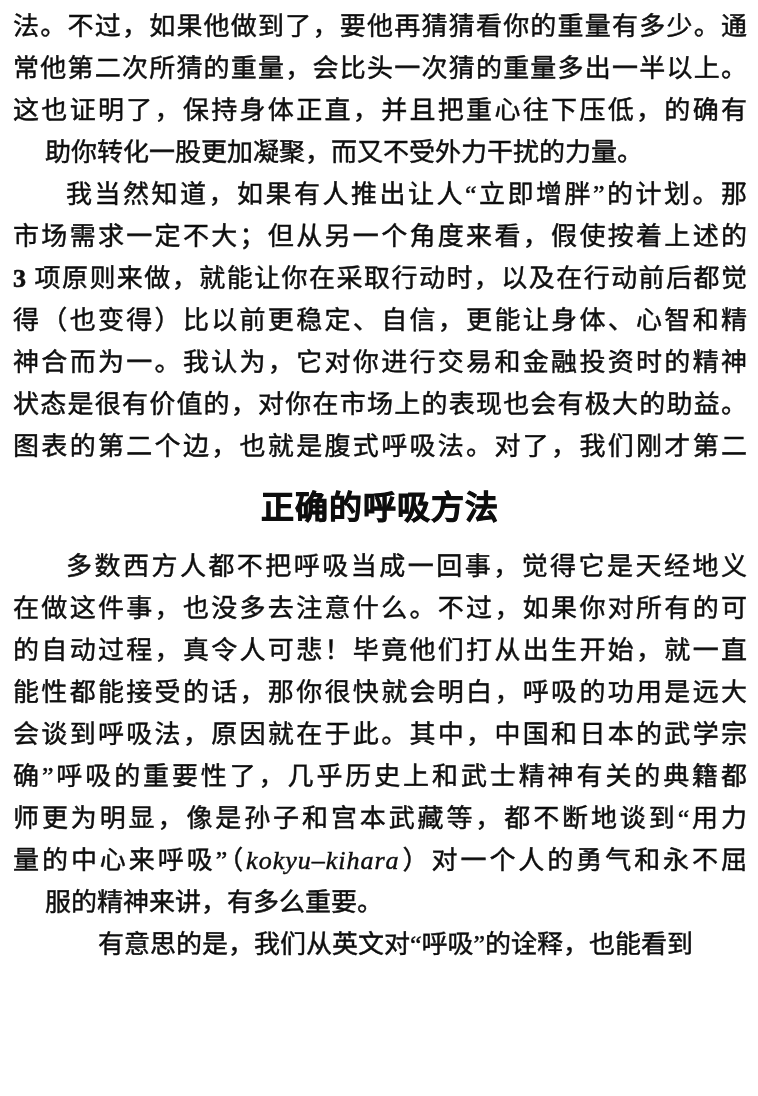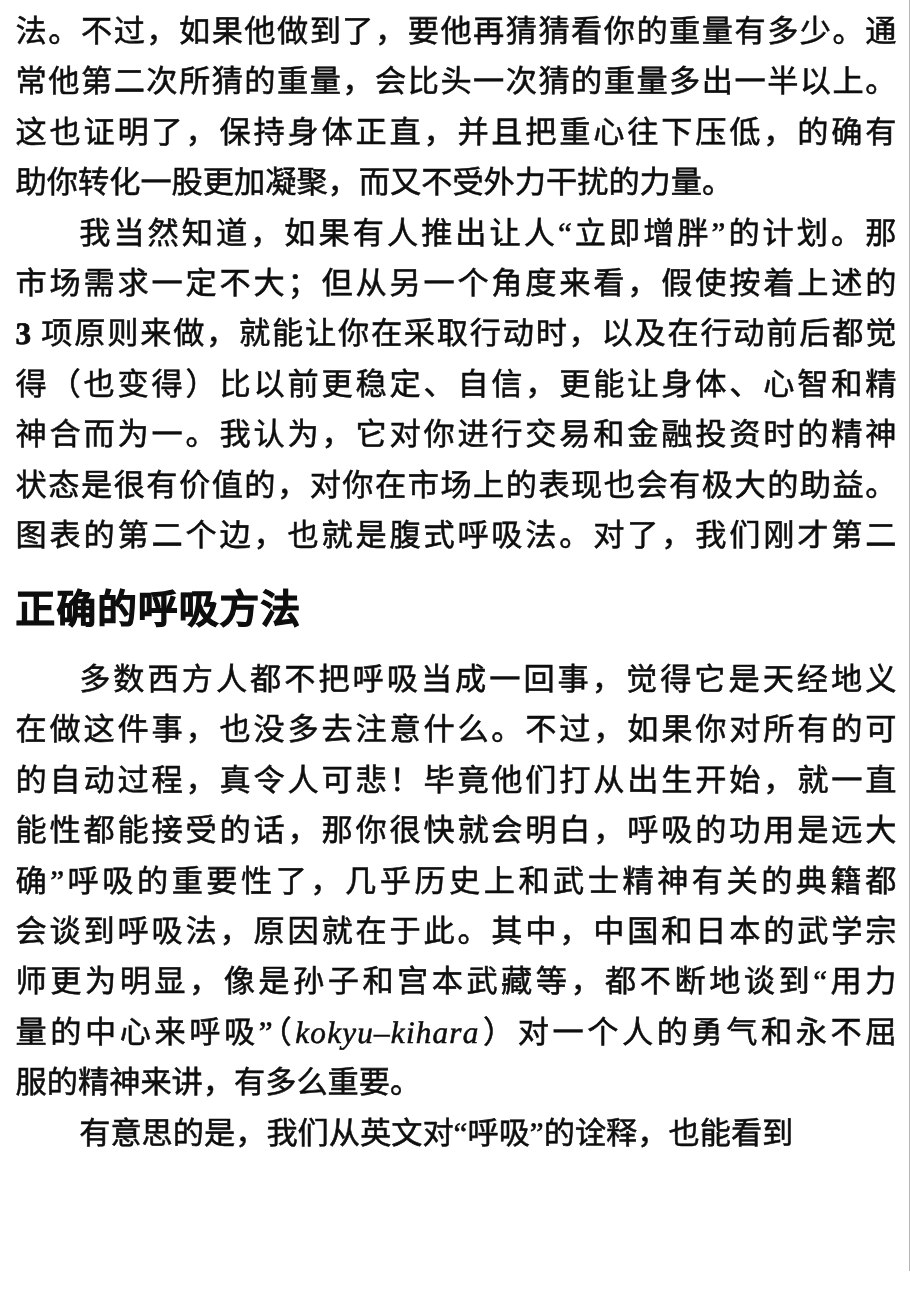--- a/index.html
+++ b/index.html
@@ -25,20 +25,21 @@
     height: 42px;
     line-height: 42px;
     text-align: justify;
     text-align-last: justify;
     white-space: normal;
     -webkit-text-stroke: 0.45px currentColor;
     letter-spacing: 0;
   }
   .line.end {
     text-align-last: left;
+    margin-left: 32px;
   }
   .line.indent {
     text-indent: 53px;
   }
   .num {
     font-weight: bold;
     margin-right: 7px;
     -webkit-text-stroke: 0.6px currentColor;
   }
   .latin {
@@ -48,21 +49,21 @@
   }
   .heading {
     font-family: "Liberation Sans", sans-serif;
     font-weight: bold;
     font-size: 33px;
     line-height: 40px;
     height: 40px;
     margin: 20px 0 18px 0;
     letter-spacing: 1px;
     -webkit-text-stroke: 0.8px currentColor;
-    text-align: left;
+    text-align: center;
   }
 </style>
 </head>
 <body>
 
 <div class="page">
 
   <div class="para">
     <div class="line">法。不过，如果他做到了，要他再猜猜看你的重量有多少。通</div>
     <div class="line">常他第二次所猜的重量，会比头一次猜的重量多出一半以上。</div>
@@ -80,22 +81,22 @@
     <div class="line">图表的第二个边，也就是腹式呼吸法。对了，我们刚才第二</div>
   </div>
 
   <h2 class="heading">正确的呼吸方法</h2>
 
   <div class="para">
     <div class="line indent">多数西方人都不把呼吸当成一回事，觉得它是天经地义</div>
     <div class="line">在做这件事，也没多去注意什么。不过，如果你对所有的可</div>
     <div class="line">的自动过程，真令人可悲！毕竟他们打从出生开始，就一直</div>
     <div class="line">能性都能接受的话，那你很快就会明白，呼吸的功用是远大</div>
+    <div class="line">会谈到呼吸法，原因就在于此。其中，中国和日本的武学宗</div>
     <div class="line">确”呼吸的重要性了，几乎历史上和武士精神有关的典籍都</div>
-    <div class="line">会谈到呼吸法，原因就在于此。其中，中国和日本的武学宗</div>
     <div class="line">师更为明显，像是孙子和宫本武藏等，都不断地谈到“用力</div>
     <div class="line"><span>量的中心来呼吸”（</span><span class="latin">kokyu–kihara</span><span>）对一个人的勇气和永不屈</span></div>
     <div class="line end">服的精神来讲，有多么重要。</div>
   </div>
 
   <div class="para">
     <div class="line indent end">有意思的是，我们从英文对“呼吸”的诠释，也能看到</div>
   </div>
 
 </div>

